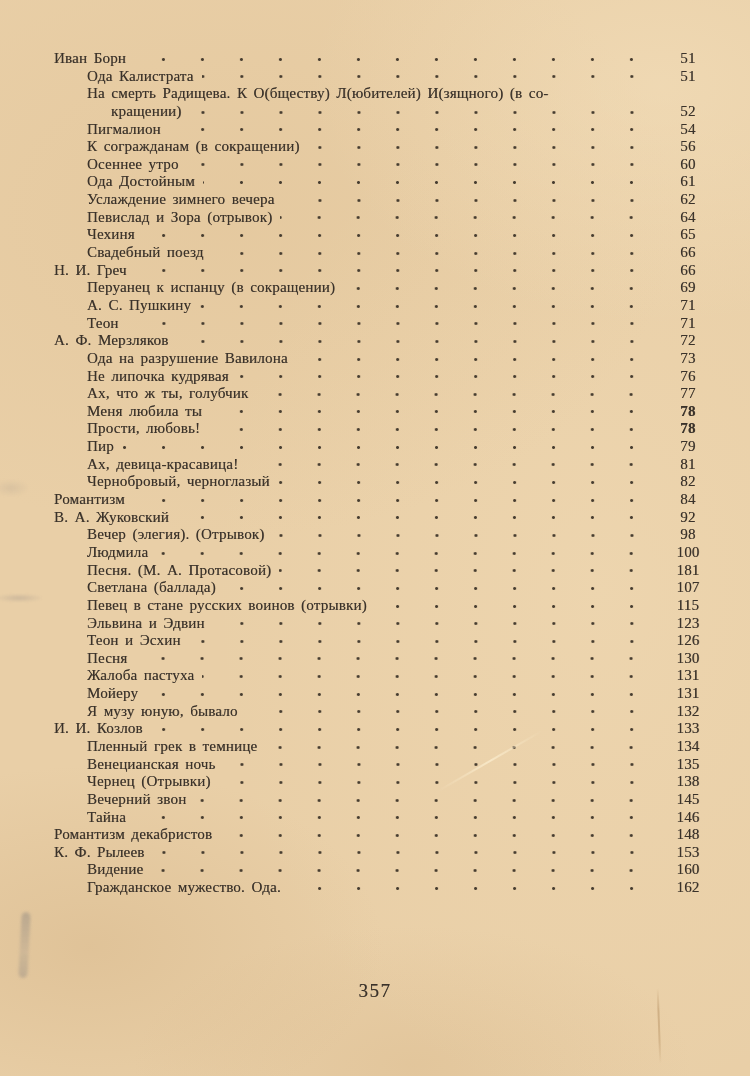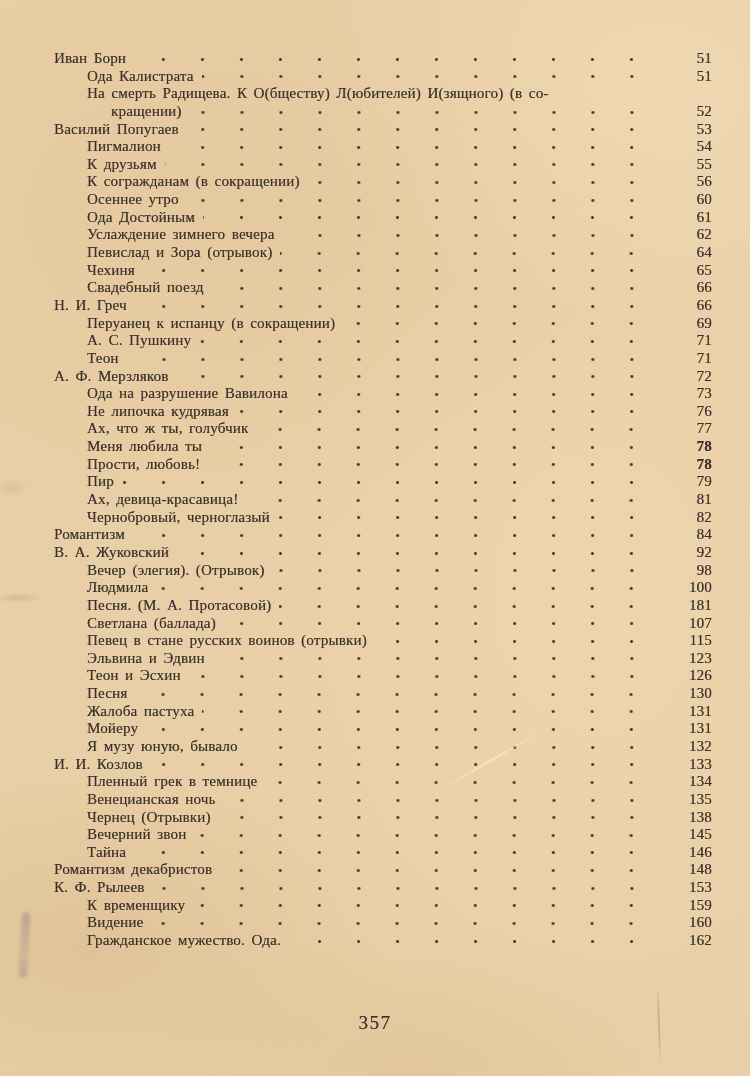--- a/index.html
+++ b/index.html
@@ -52,28 +52,28 @@
     align-self: stretch;
     background-image: radial-gradient(circle, #473d30 1.2px, rgba(71,61,48,0) 1.7px);
     background-size: 39px 9px;
     background-repeat: repeat-x;
     background-position: right 3px bottom 4px;
     margin-right: 10px;
   }
   .row.noleader .leader { background-image: none; }
   .num {
     flex: 0 0 48px;
-    text-align: right;
+    text-align: center;
     text-shadow: 0.3px 0 0 rgba(58,50,42,0.55);
     font-family: Liberation Serif, serif;
   }
   .num.bold { font-weight: bold; }
   .folio {
     position: absolute;
-    top: 1012px;
+    top: 980px;
     left: 0;
     width: 750px;
     text-align: center;
     font-size: 19px;
     letter-spacing: 1.5px;
     text-shadow: 0.3px 0 0 rgba(58,50,42,0.55);
   }
   
   .smudge-vertical {
     position: absolute;
@@ -142,36 +142,26 @@
       <div class="row lvl1 noleader">
         <span class="title">На смерть Радищева. К О(бществу) Л(юбителей) И(зящного) (в со-</span>
         <span class="leader"></span>
         <span class="num"></span>
       </div>
       <div class="row lvl2">
         <span class="title">кращении)</span>
         <span class="leader"></span>
         <span class="num">52</span>
       </div>
-      <div class="row lvl0">
-        <span class="title">Василий Попугаев</span>
-        <span class="leader"></span>
-        <span class="num">53</span>
-      </div>
       <div class="row lvl1">
         <span class="title">Пигмалион</span>
         <span class="leader"></span>
         <span class="num">54</span>
       </div>
       <div class="row lvl1">
-        <span class="title">К друзьям</span>
-        <span class="leader"></span>
-        <span class="num">55</span>
-      </div>
-      <div class="row lvl1">
         <span class="title">К согражданам (в сокращении)</span>
         <span class="leader"></span>
         <span class="num">56</span>
       </div>
       <div class="row lvl1">
         <span class="title">Осеннее утро</span>
         <span class="leader"></span>
         <span class="num">60</span>
       </div>
       <div class="row lvl1">
@@ -361,25 +351,20 @@
       </div>
       <div class="row lvl0">
         <span class="title">Романтизм декабристов</span>
         <span class="leader"></span>
         <span class="num">148</span>
       </div>
       <div class="row lvl0">
         <span class="title">К. Ф. Рылеев</span>
         <span class="leader"></span>
         <span class="num">153</span>
-      </div>
-      <div class="row lvl1">
-        <span class="title">К временщику</span>
-        <span class="leader"></span>
-        <span class="num">159</span>
       </div>
       <div class="row lvl1">
         <span class="title">Видение</span>
         <span class="leader"></span>
         <span class="num">160</span>
       </div>
       <div class="row lvl1">
         <span class="title">Гражданское мужество. Ода.</span>
         <span class="leader"></span>
         <span class="num">162</span>

